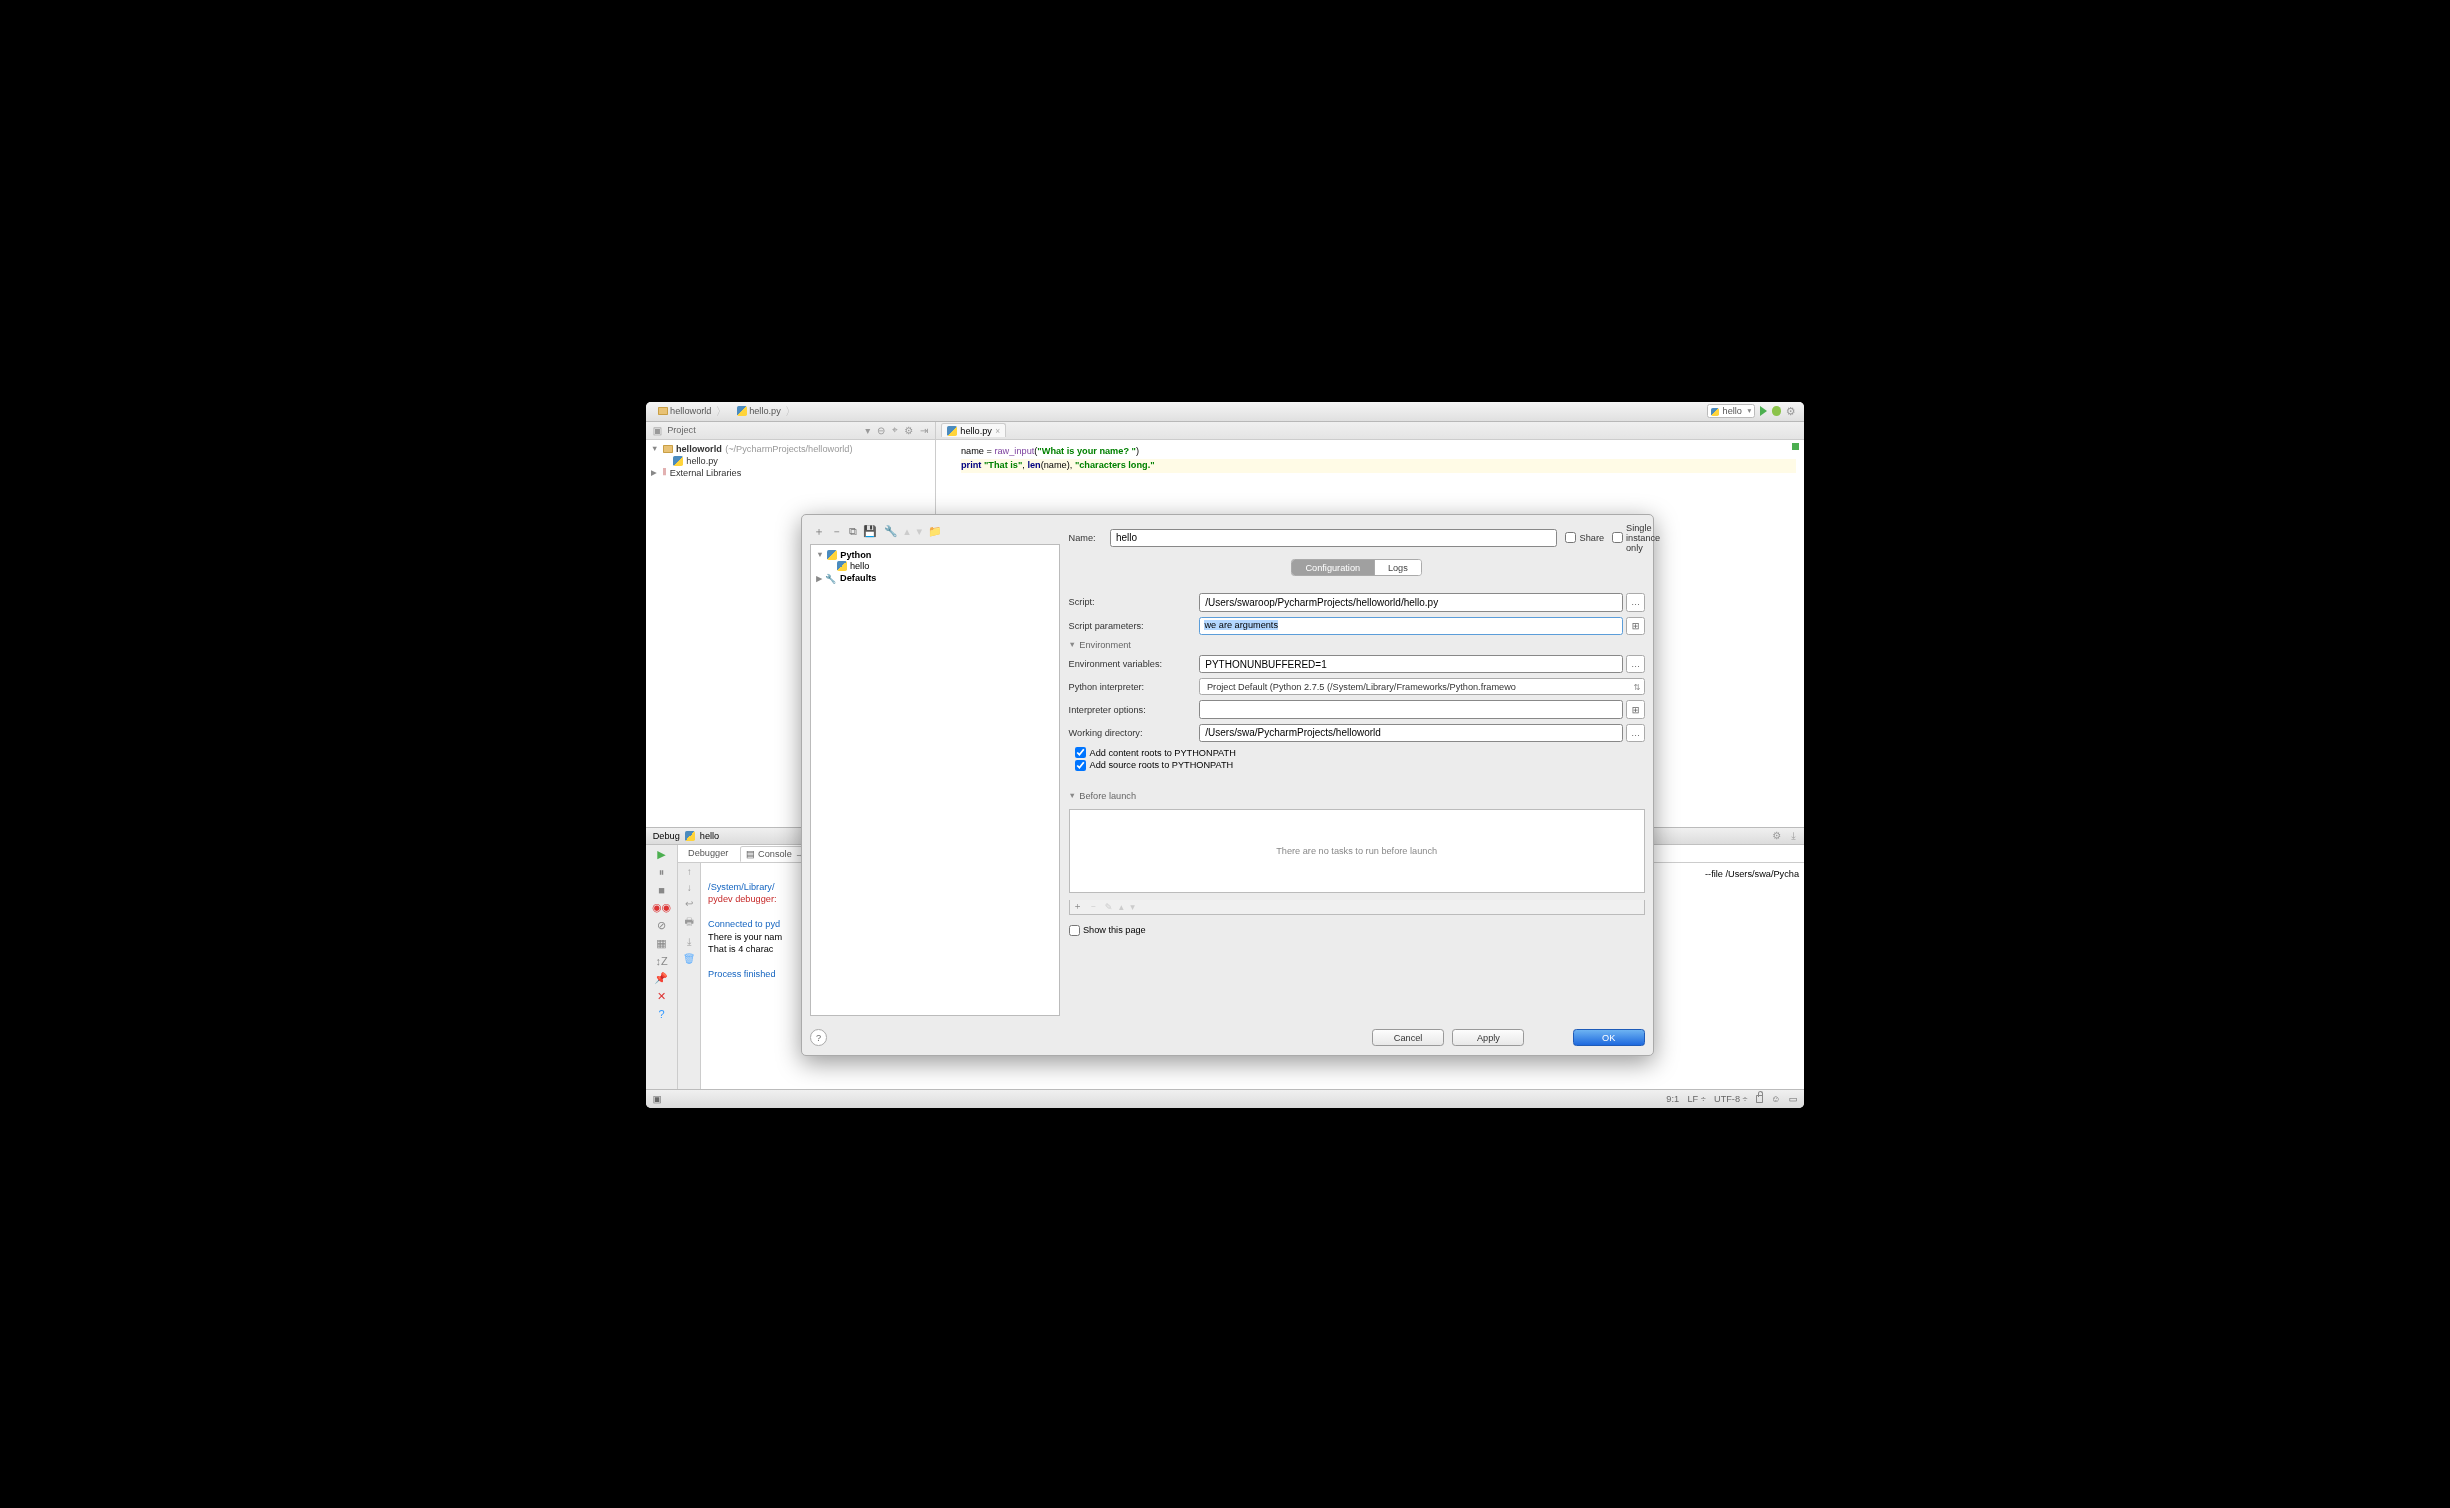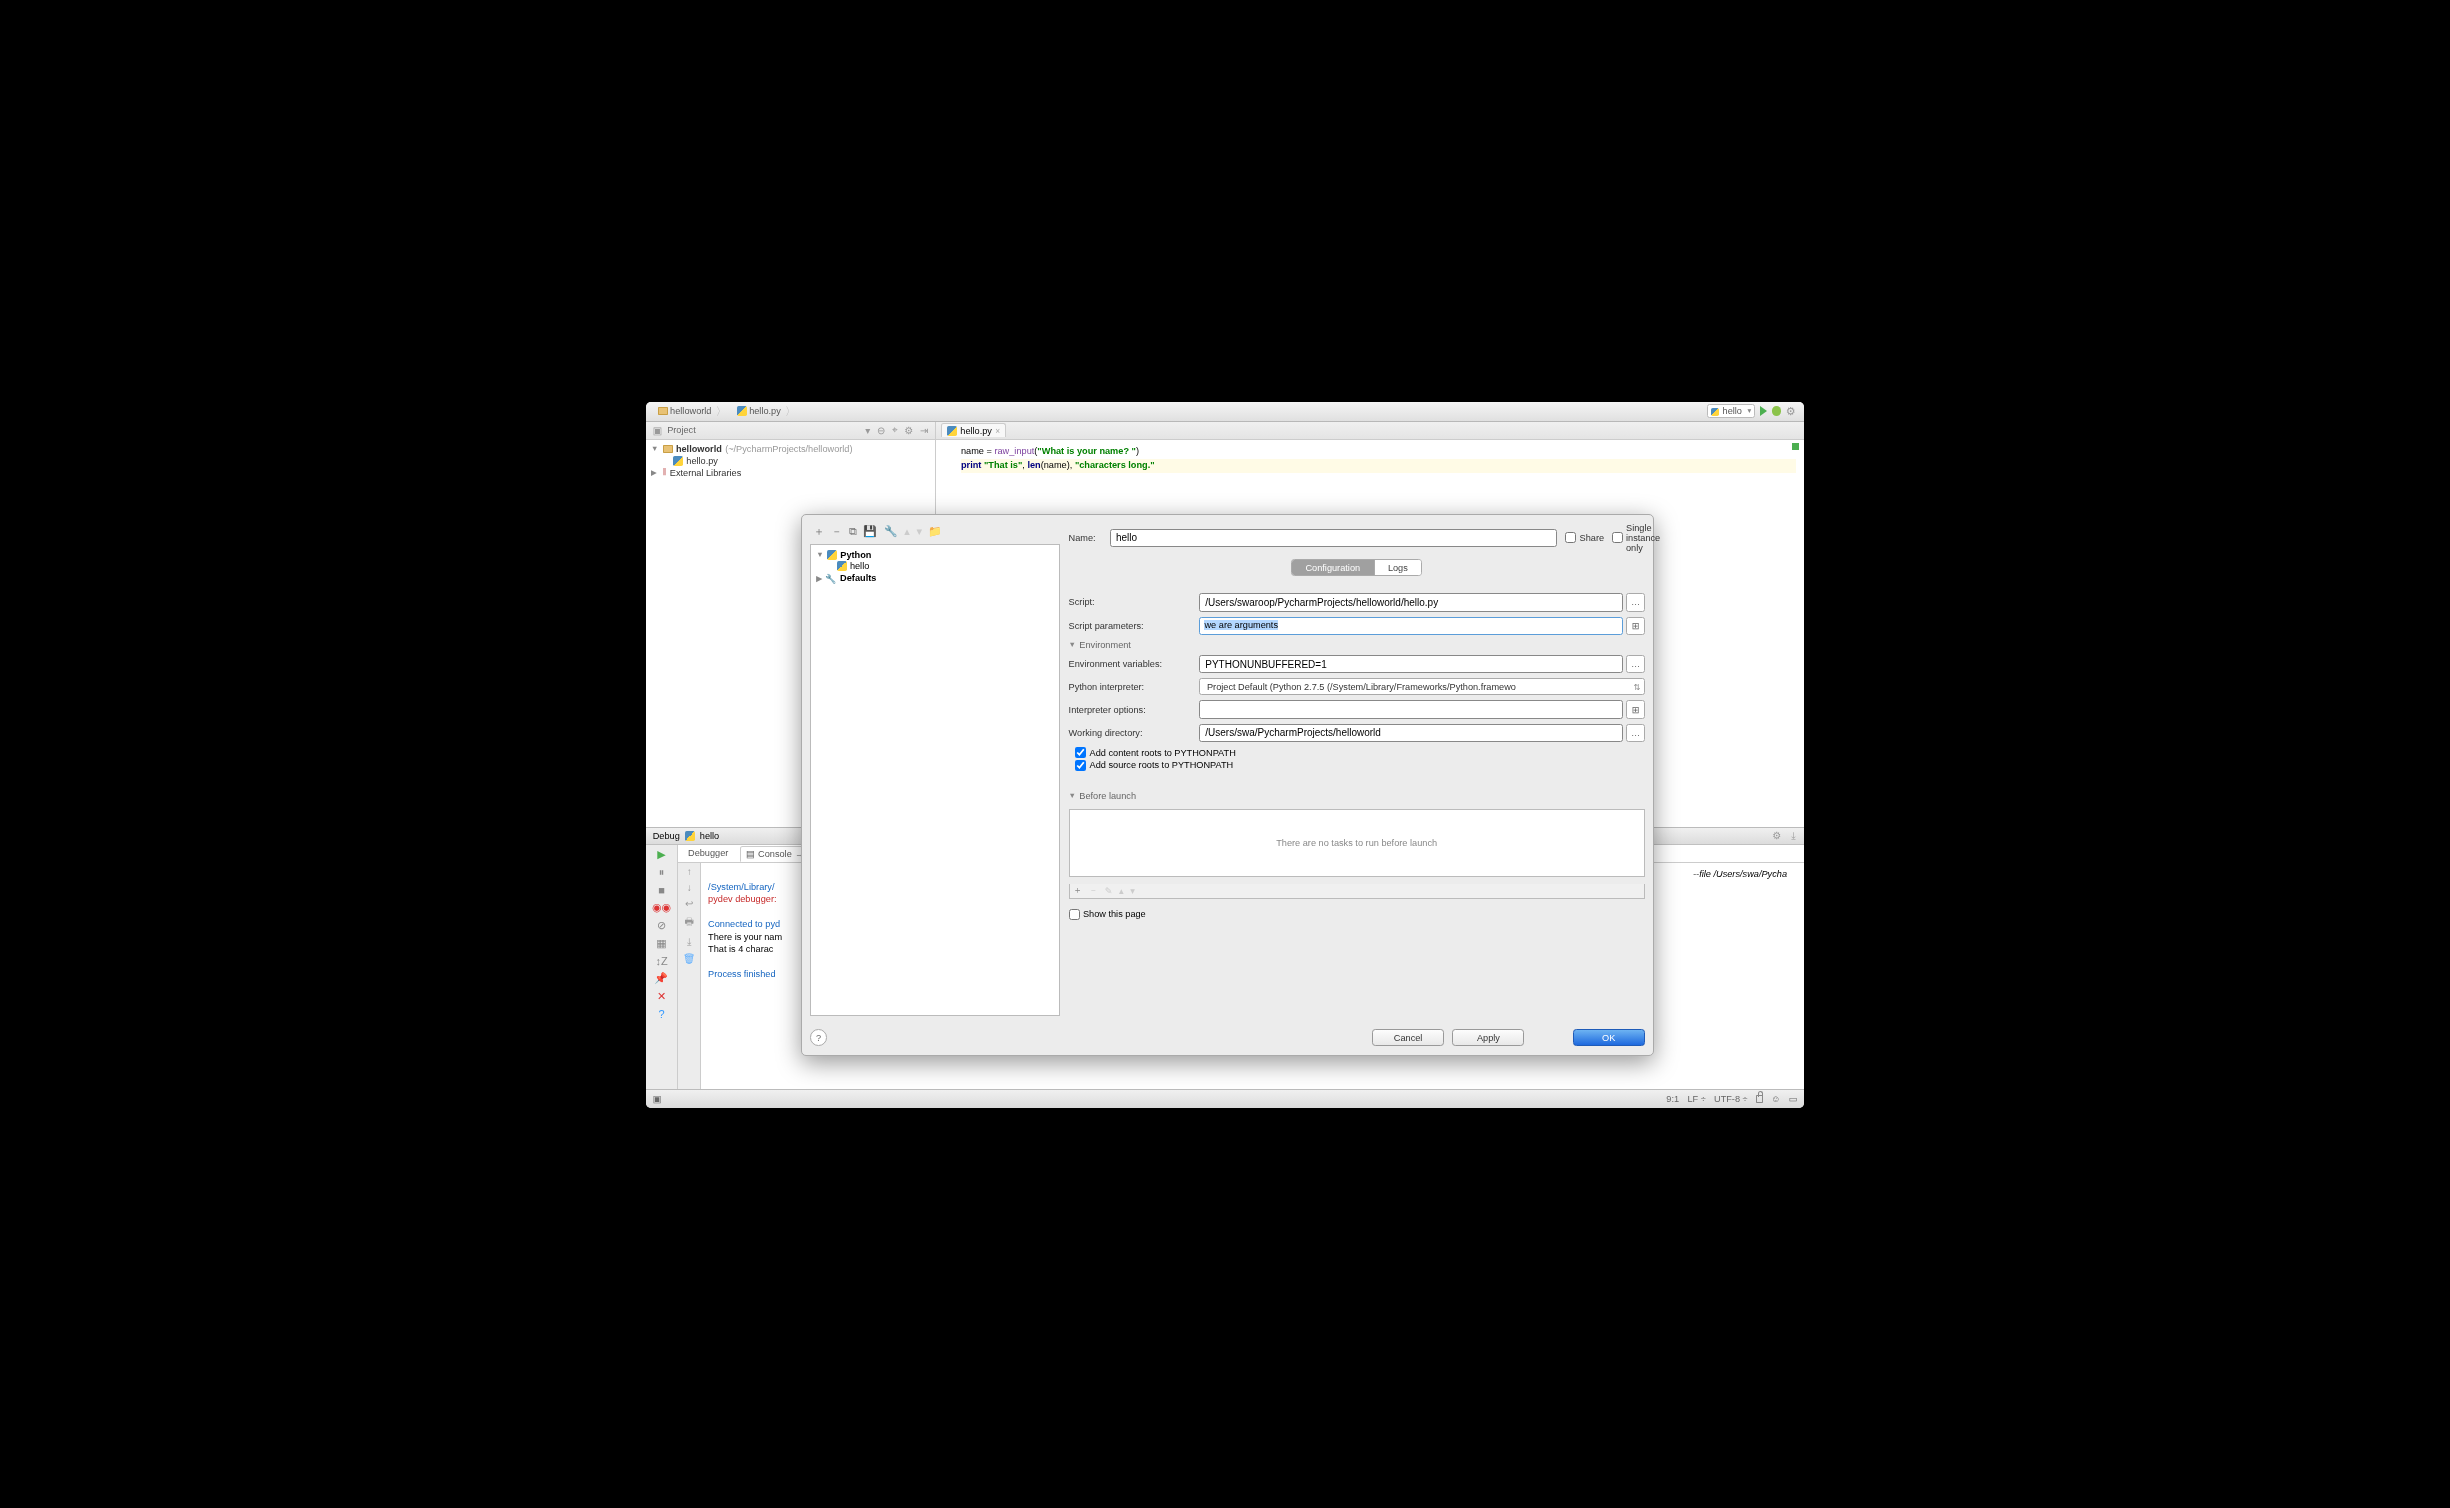--- a/index.html
+++ b/index.html
@@ -89,21 +89,21 @@
 .tabbar .seg button.active { background: #a0a0a0; color: #fff; }
 .form-panel { background: #ececec; padding: 5px 0; }
 .form-row { display: flex; align-items: center; gap: 6.7px; margin: 5px 0; }
 .form-row label { width: 124px; color: #333; }
 .form-row .field-wrap { flex: 1; display: flex; gap: 3.3px; }
 .browse-btn { width: 18.4px; height: 18.4px; background: #fff; border: 0.8px solid #aaa; border-radius: 2.5px; display: flex; align-items: center; justify-content: center; color: #666; font-size: 9.2px; }
 .select { flex: 1; background: #fff; border: 0.8px solid #aaa; border-radius: 2.5px; padding: 2.5px 15px 2.5px 6.7px; position: relative; color:#333;}
 .select::after { content: '⇅'; position: absolute; right: 3.3px; top: 2.5px; color: #888; font-size: 8.3px; }
 .section-hdr { display: flex; align-items: center; gap: 3.3px; color: #666; margin: 5px 0 1.7px; }
 .section-hdr .tri { color: #888; font-size: 7.5px; }
-.before-launch { background: #fff; border: 0.8px solid #bbb; height: 68px; display: flex; align-items: center; justify-content: center; color: #888; }
+.before-launch { background: #fff; border: 0.8px solid #bbb; height: 84px; display: flex; align-items: center; justify-content: center; color: #888; }
 .bl-toolbar { height: 15px; border: 0.8px solid #bbb; border-top: none; background: #f0f0f0; display: flex; align-items: center; padding: 0 3.3px; gap: 6.7px; color: #888; }
 .dialog-footer { display: flex; align-items: center; justify-content: space-between; padding: 5px 8.3px 8.3px; }
 .help-btn { width: 16.7px; height: 16.7px; border-radius: 50%; border: 0.8px solid #aaa; background: #fff; display: flex; align-items: center; justify-content: center; color: #666; }
 .footer-buttons { display: flex; gap: 8.3px; }
 .footer-buttons button { width: 72px; padding: 2.5px 0; border: 0.8px solid #999; border-radius: 3.3px; background: linear-gradient(#fdfdfd,#e8e8e8); color: #333; }
 .footer-buttons button.primary { background: linear-gradient(#6db3f2,#1e69de); color: #fff; border-color: #1e5bb8; margin-left: 40px; }
 .share-row { display:flex; gap:13.4px; }
 .file-doc-icon { width:9.2px; height:11px; background:#fff; border:0.8px solid #999; display:inline-block; position:relative;}
 </style>
 </head>
@@ -226,21 +226,21 @@
           </div>
           <div class="console-out" style="flex:1; position:relative;">
 <span class="blue">/System/Library/</span>
 <span class="red">pydev debugger:</span>
 
 <span class="blue">Connected to pyd</span>
 <span>There is your nam</span>
 <span>That is 4 charac</span>
 
 <span class="blue">Process finished</span>
-<span style="position:absolute; right:17px; top:5px;font-style:italic;">--file /Users/swa/Pycha</span>
+<span style="position:absolute; right:5px; top:5px;">--file /Users/swa/Pycha</span>
           </div>
         </div>
       </div>
     </div>
   </div>
 
   <div class="statusbar">
     <span>▣</span>
     <div class="right">
       <span>9:1</span>

